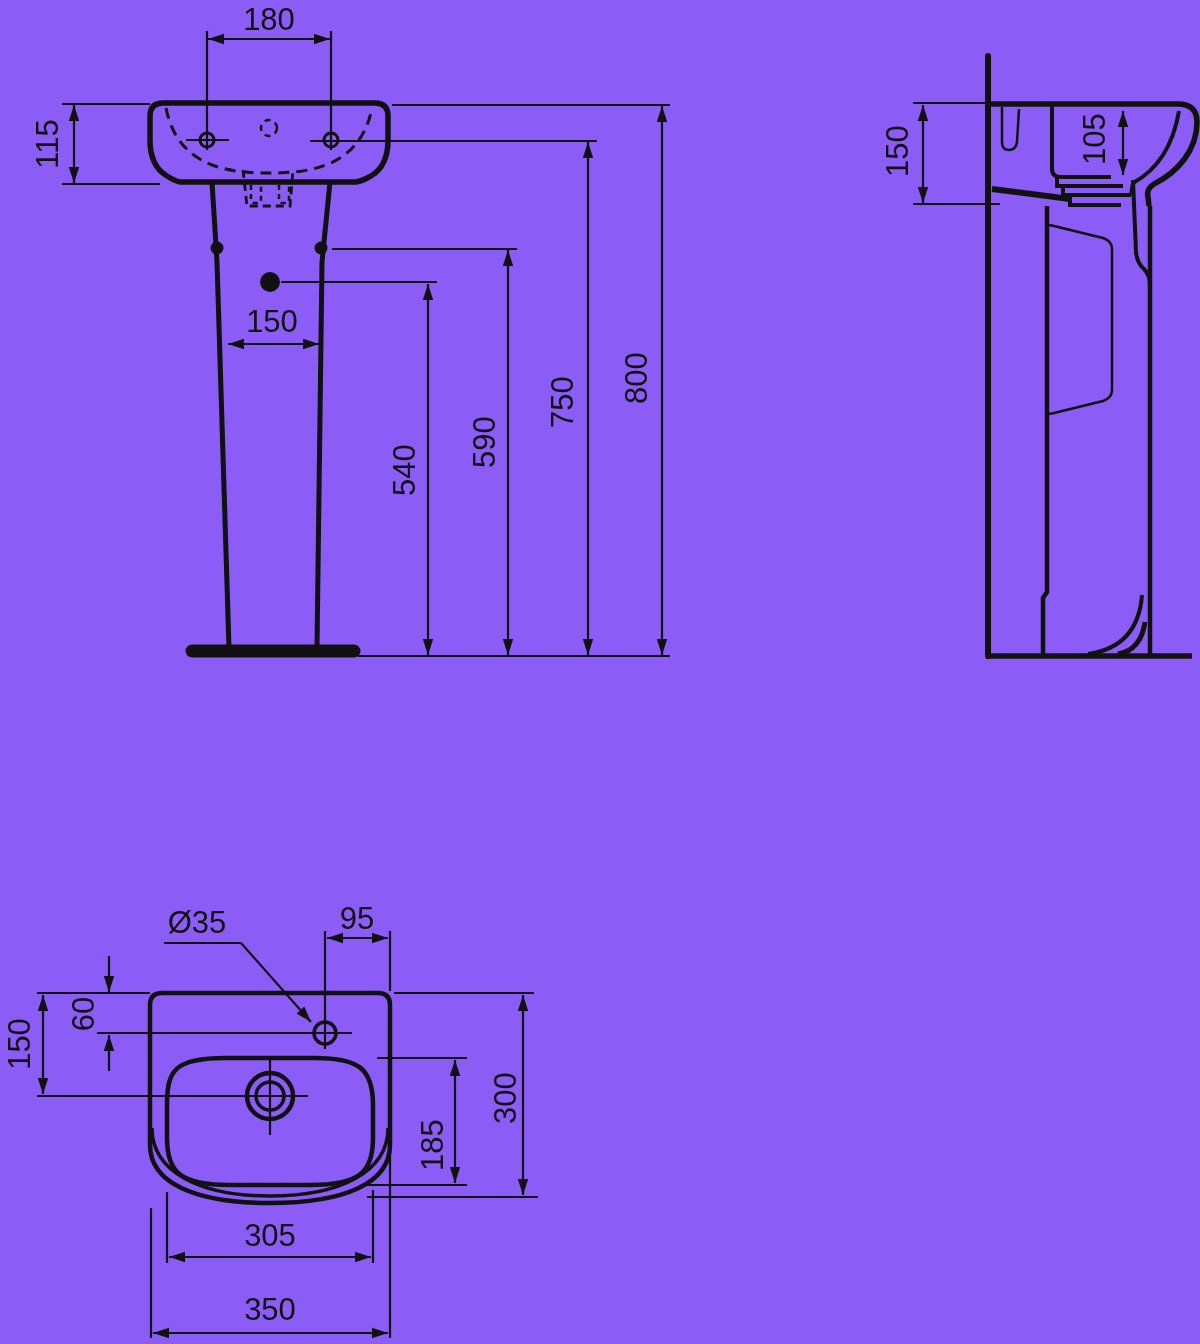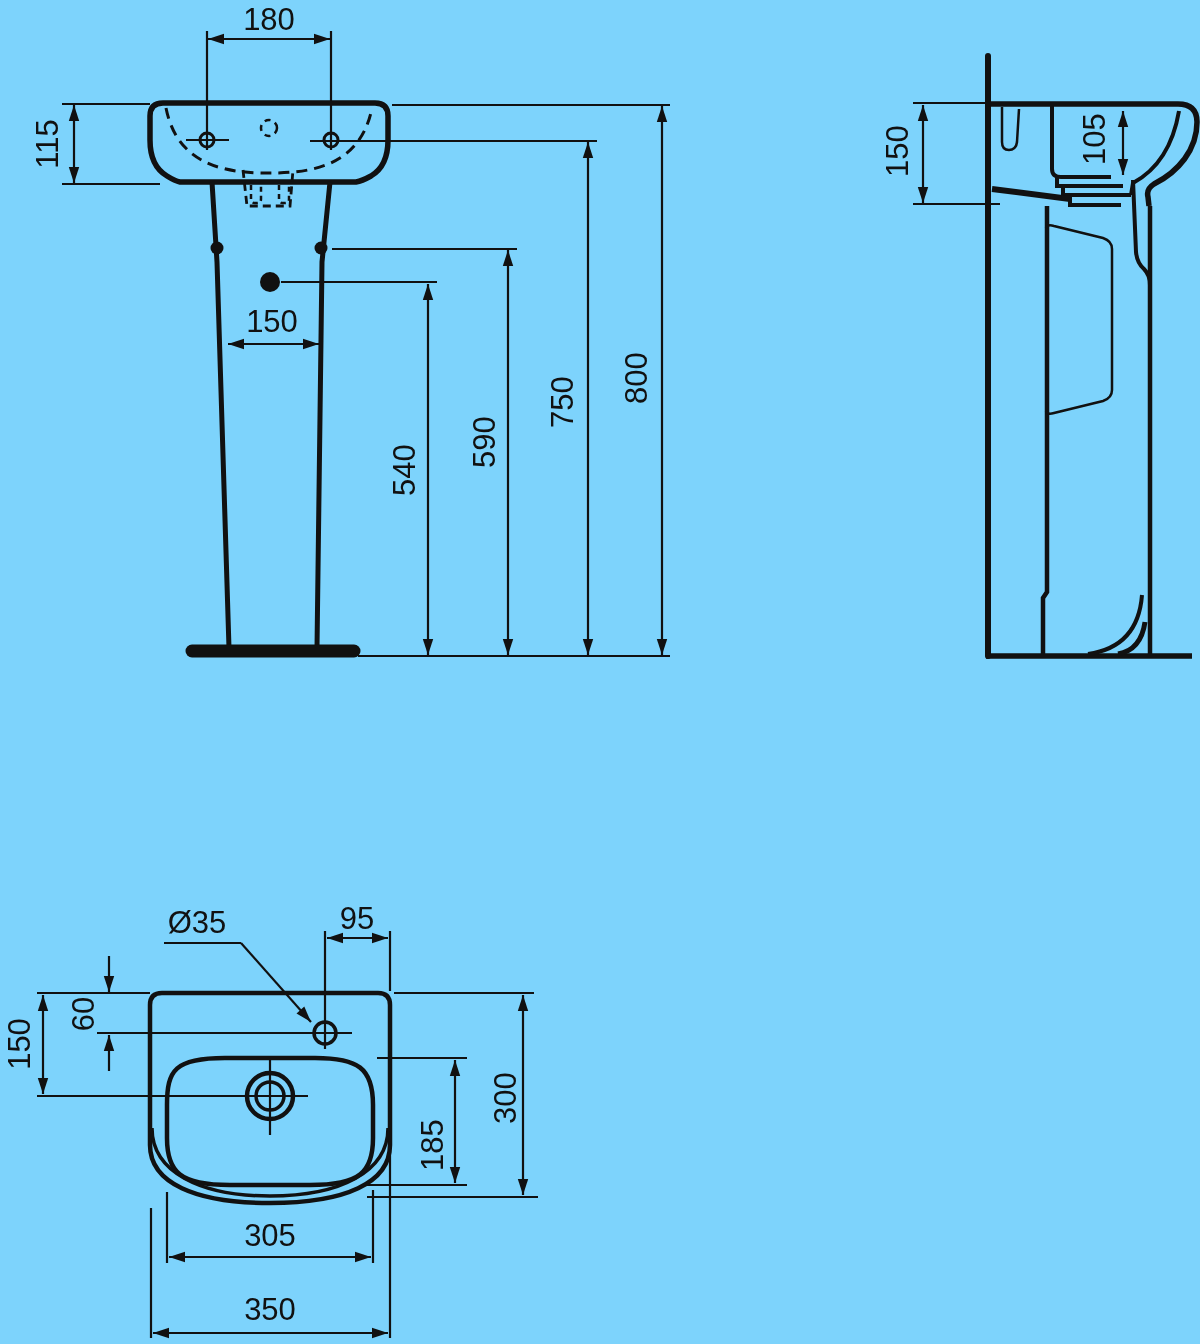--- a/index.html
+++ b/index.html
@@ -1,16 +1,16 @@
 <!DOCTYPE html>
 <html><head>
 <meta charset="utf-8">
 <style>
   html,body{margin:0;padding:0;background:#ffffff;}
-  .stage{width:1200px;height:1344px;background:#7dd3fc;position:relative;}
+  .stage{width:1200px;height:1344px;background:#8b5cf6;position:relative;}
   svg{display:block;}
   .ink{stroke:#111111;fill:none;}
   .fill-ink{fill:#111111;stroke:none;}
   .thick{stroke-width:5.5;}
   .med{stroke-width:4;}
   .thin{stroke-width:2.2;}
   .t{font-family:"Liberation Sans","DejaVu Sans",sans-serif;font-size:31px;fill:#111111;text-anchor:middle;}
   .rot{dominant-baseline:central;}
   .round{stroke-linecap:round;}
 </style>

